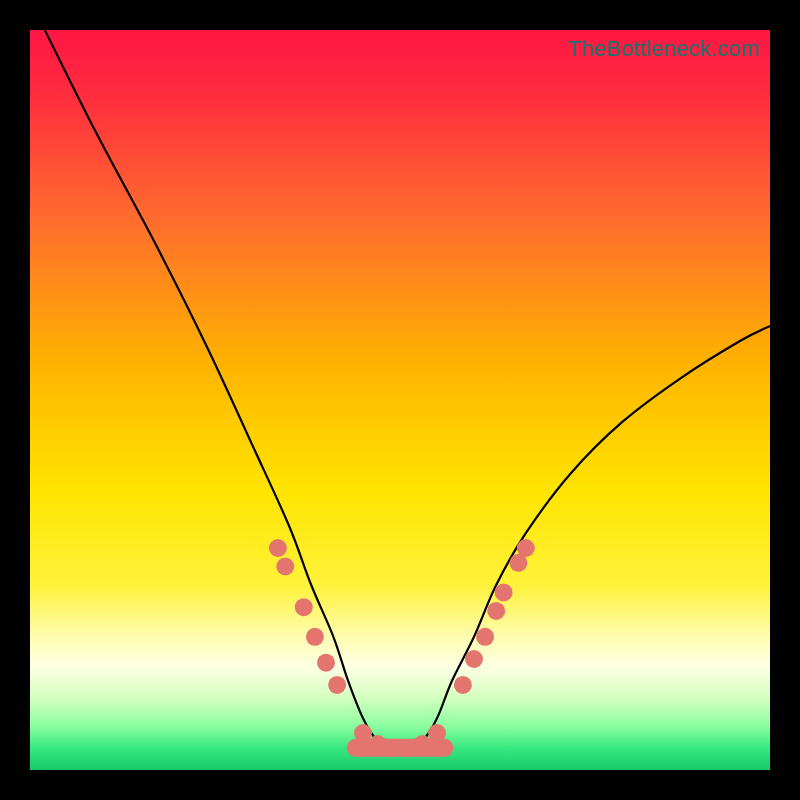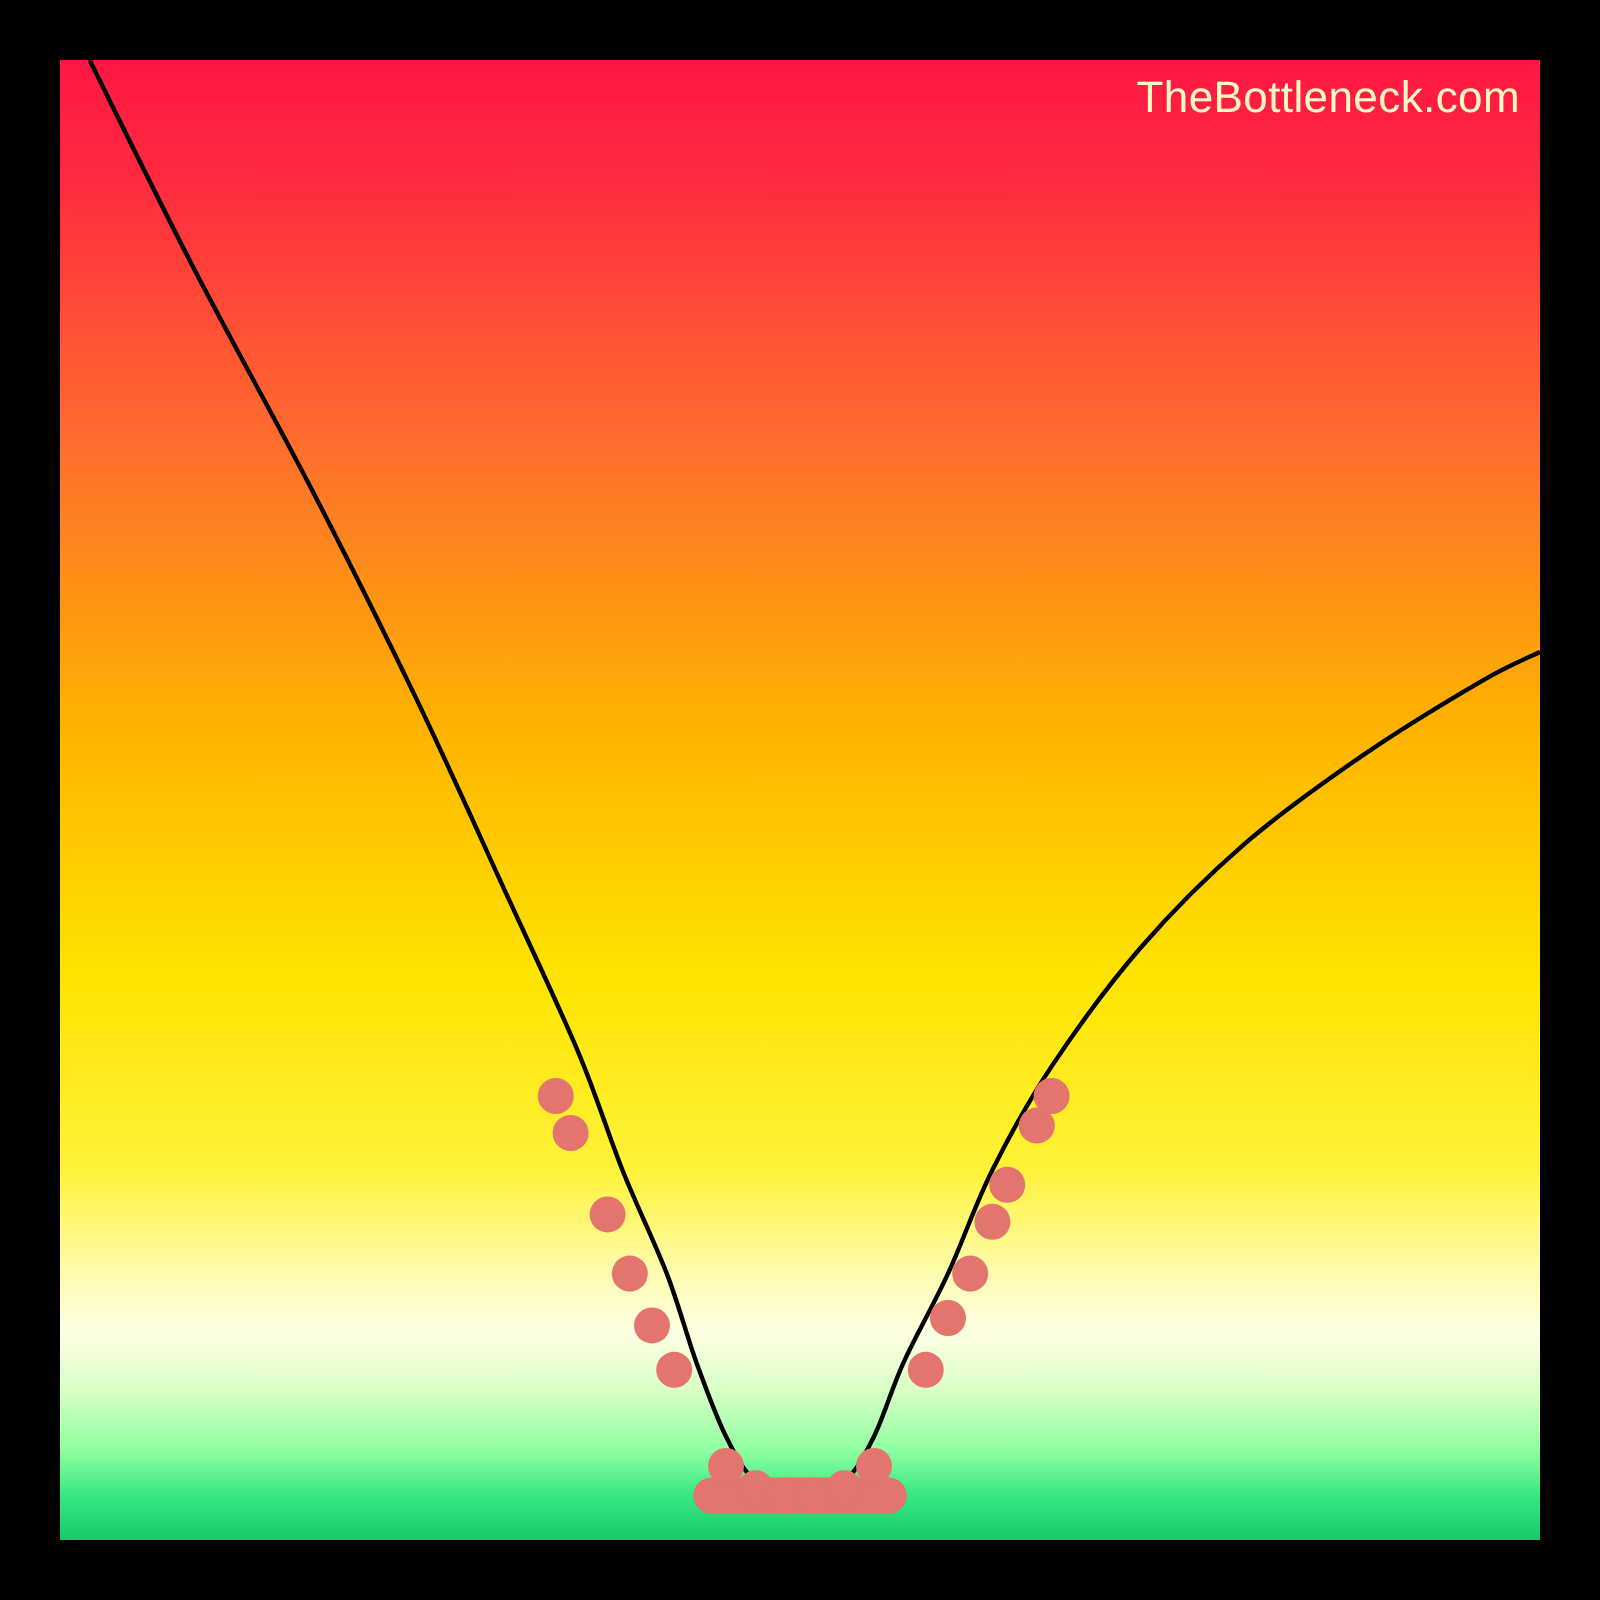--- a/index.html
+++ b/index.html
@@ -26,21 +26,21 @@
     overflow: hidden;
   }
   .gradient {
     position: absolute;
     inset: 0;
   }
   .watermark {
     position: absolute;
     top: 6px;
     right: 10px;
-    color: #fef9c3;
+    color: #0f766e;
     font-size: 22px;
     font-weight: 500;
     letter-spacing: 0.2px;
     user-select: none;
   }
   svg.curve {
     position: absolute;
     inset: 0;
   }
 </style>

